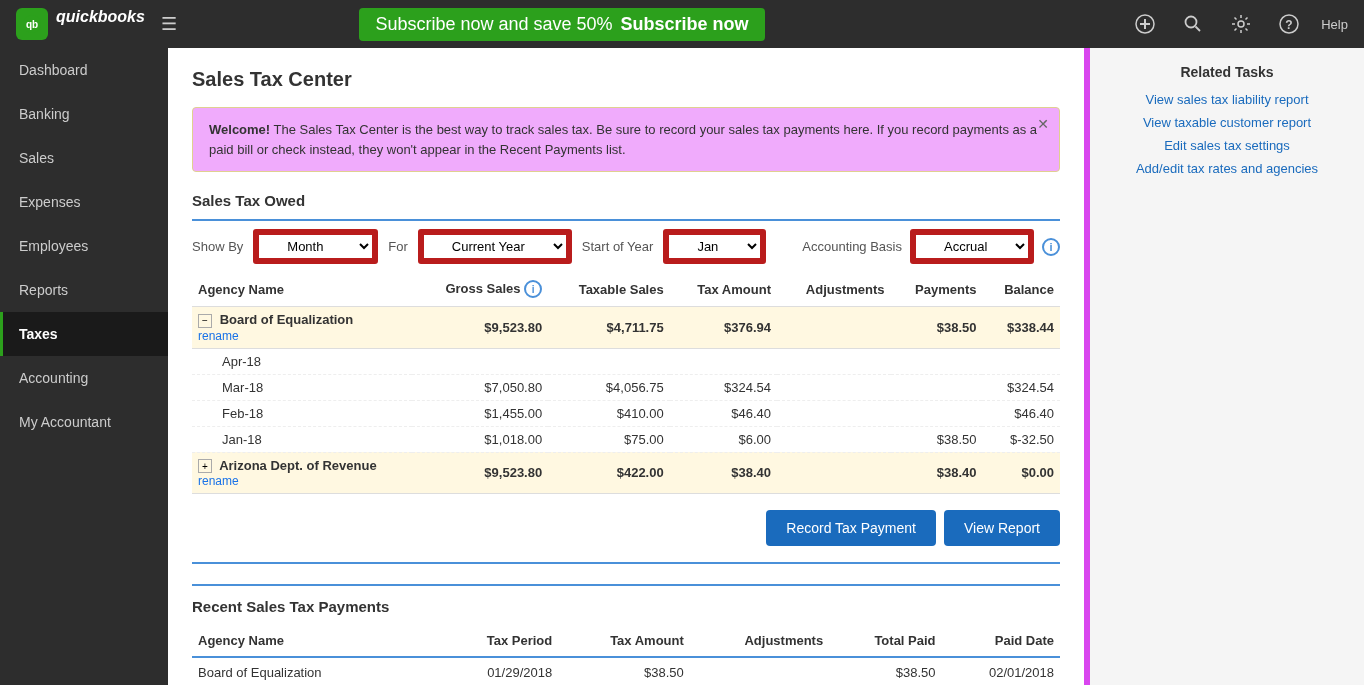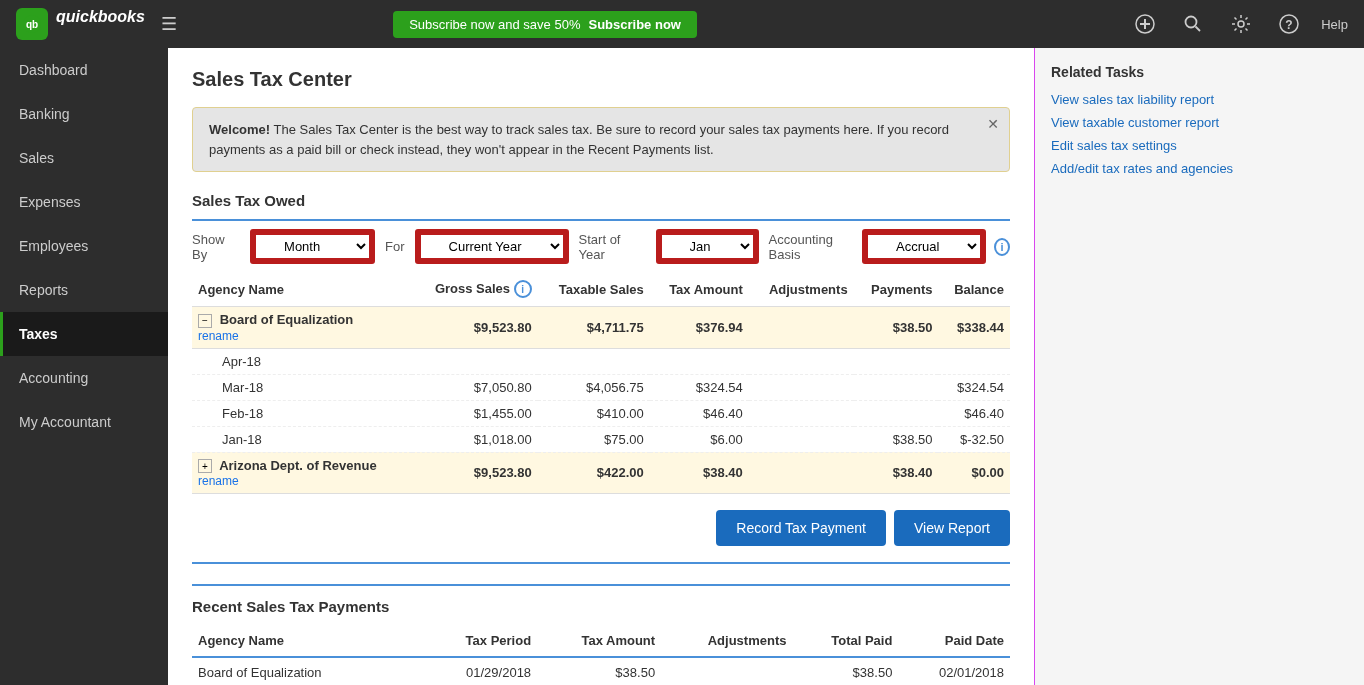--- a/index.html
+++ b/index.html
@@ -43,21 +43,21 @@
       margin-left: 16px;
       background: none;
       border: none;
     }
     .subscribe-banner {
       margin: 0 auto;
       background: #2ca01c;
       color: white;
       padding: 6px 16px;
       border-radius: 4px;
-      font-size: 13px;
+      font-size: 18px;
       display: flex;
       align-items: center;
       gap: 8px;
     }
     .subscribe-banner .subscribe-bold {
       font-weight: bold;
     }
     .nav-icons {
       display: flex;
       align-items: center;
@@ -127,21 +127,21 @@
     }
     .page-title {
       font-size: 20px;
       font-weight: bold;
       color: #333;
       margin-bottom: 16px;
     }
 
     
     .welcome-banner {
-      background: #e5e5e5;
+      background: #f0abfc;
       border: 1px solid #e0d090;
       border-radius: 4px;
       padding: 12px 16px;
       margin-bottom: 20px;
       position: relative;
       font-size: 13px;
       line-height: 1.5;
     }
     .welcome-banner .welcome-bold {
       font-weight: bold;
@@ -327,26 +327,27 @@
       border-bottom: 1px solid #eee;
       text-align: right;
       color: #333;
     }
     .payments-table tbody tr td:first-child {
       text-align: left;
     }
 
     
     .right-panel {
-      width: 330px;
+      width: 280px;
       flex-shrink: 0;
       padding: 16px;
       background: #f5f5f5;
-      border-left: 1px solid #d946ef;
+      border-left: 6px solid #d946ef;
       overflow-y: auto;
+      text-align: center;
     }
     .related-tasks-title {
       font-size: 14px;
       font-weight: bold;
       color: #333;
       margin-bottom: 12px;
     }
     .related-task-link {
       display: block;
       color: #1a6bbd;

